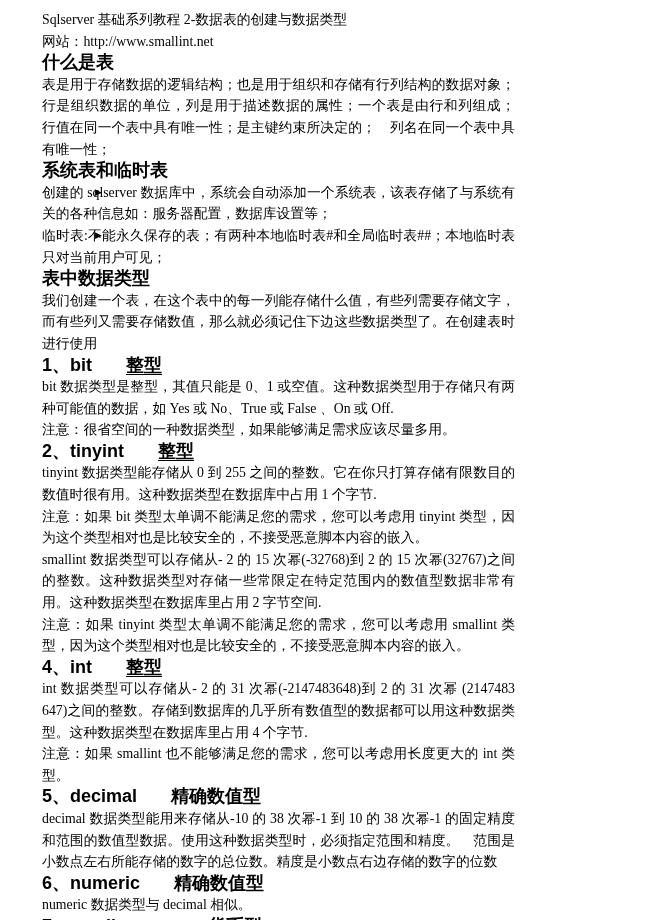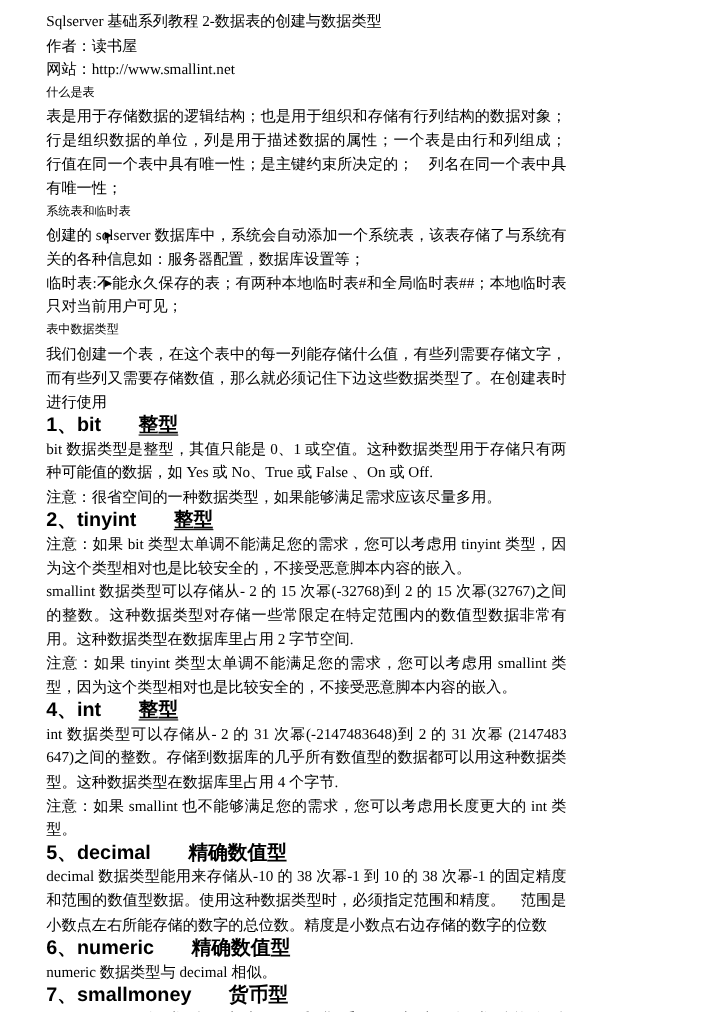--- a/index.html
+++ b/index.html
@@ -29,22 +29,22 @@
     line-height: 21.6px;
   }
   .line {
     text-align: left;
   }
   .para {
     text-align: justify;
   }
   .sec-h {
     font-family: "Liberation Sans", "DejaVu Sans", sans-serif;
-    font-size: 11px;
-    font-weight: 400;
+    font-size: 18px;
+    font-weight: 700;
   }
   .dt-h {
     font-family: "Liberation Sans", "DejaVu Sans", sans-serif;
     font-size: 18px;
     font-weight: 700;
   }
   .dt-cat {
     margin-left: 34px;
   }
   .dt-cat.u {
@@ -63,33 +63,33 @@
     font-size: 9px;
     line-height: 21.6px;
   }
 </style>
 </head>
 <body>
 
 <div class="doc">
   <div>
       <p class="line">Sqlserver 基础系列教程 2-数据表的创建与数据类型</p>
-      <p class="line">作者：读书屋</p>
       <p class="line">网站：http://www.smallint.net</p>
       <h2 class="sec-h">什么是表</h2>
       <p class="para">表是用于存储数据的逻辑结构；也是用于组织和存储有行列结构的数据对象；行是组织数据的单位，列是用于描述数据的属性；一个表是由行和列组成；　行值在同一个表中具有唯一性；是主键约束所决定的；　列名在同一个表中具有唯一性；</p>
       <h2 class="sec-h">系统表和临时表</h2>
       <div class="bullet"><span class="bmark">▶</span><span class="btext">创建的 sqlserver 数据库中，系统会自动添加一个系统表，该表存储了与系统有关的各种信息如：服务器配置，数据库设置等；</span></div>
       <div class="bullet"><span class="bmark">▶</span><span class="btext">临时表:不能永久保存的表；有两种本地临时表#和全局临时表##；本地临时表只对当前用户可见；</span></div>
       <h2 class="sec-h">表中数据类型</h2>
       <p class="para">我们创建一个表，在这个表中的每一列能存储什么值，有些列需要存储文字，而有些列又需要存储数值，那么就必须记住下边这些数据类型了。在创建表时进行使用</p>
       <h3 class="dt-h"><span class="dt-label">1、bit</span><span class="dt-cat u">整型</span></h3>
       <p class="para">bit 数据类型是整型，其值只能是 0、1 或空值。这种数据类型用于存储只有两种可能值的数据，如 Yes 或 No、True 或 False 、On 或 Off.</p>
       <p class="para">注意：很省空间的一种数据类型，如果能够满足需求应该尽量多用。</p>
       <h3 class="dt-h"><span class="dt-label">2、tinyint</span><span class="dt-cat u">整型</span></h3>
+      <p class="para">tinyint 数据类型能存储从 0 到 255 之间的整数。它在你只打算存储有限数目的数值时很有用。这种数据类型在数据库中占用 1 个字节.</p>
       <p class="para">注意：如果 bit 类型太单调不能满足您的需求，您可以考虑用 tinyint 类型，因为这个类型相对也是比较安全的，不接受恶意脚本内容的嵌入。</p>
       <p class="para">smallint 数据类型可以存储从- 2 的 15 次幂(-32768)到 2 的 15 次幂(32767)之间的整数。这种数据类型对存储一些常限定在特定范围内的数值型数据非常有用。这种数据类型在数据库里占用 2 字节空间.</p>
       <p class="para">注意：如果 tinyint 类型太单调不能满足您的需求，您可以考虑用 smallint 类型，因为这个类型相对也是比较安全的，不接受恶意脚本内容的嵌入。</p>
       <h3 class="dt-h"><span class="dt-label">4、int</span><span class="dt-cat u">整型</span></h3>
       <p class="para">int 数据类型可以存储从- 2 的 31 次幂(-2147483648)到 2 的 31 次幂 (2147483 647)之间的整数。存储到数据库的几乎所有数值型的数据都可以用这种数据类型。这种数据类型在数据库里占用 4 个字节.</p>
       <p class="para">注意：如果 smallint 也不能够满足您的需求，您可以考虑用长度更大的 int 类型。</p>
       <h3 class="dt-h"><span class="dt-label">5、decimal</span><span class="dt-cat">精确数值型</span></h3>
       <p class="para">decimal 数据类型能用来存储从-10 的 38 次幂-1 到 10 的 38 次幂-1 的固定精度和范围的数值型数据。使用这种数据类型时，必须指定范围和精度。　范围是小数点左右所能存储的数字的总位数。精度是小数点右边存储的数字的位数</p>
       <h3 class="dt-h"><span class="dt-label">6、numeric</span><span class="dt-cat">精确数值型</span></h3>
       <p class="para">numeric 数据类型与 decimal 相似。</p>

